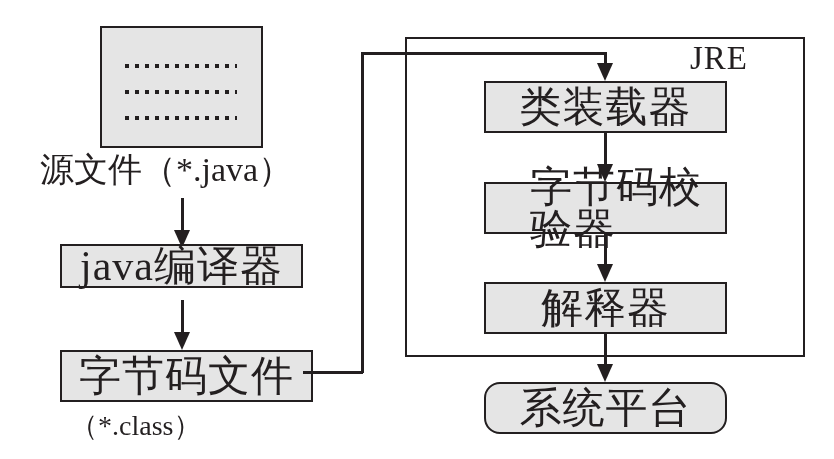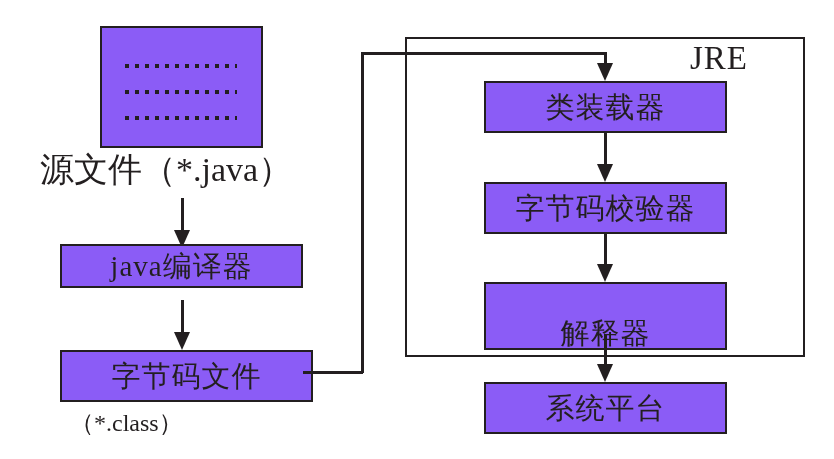--- a/index.html
+++ b/index.html
@@ -11,26 +11,26 @@
     width: 834px;
     height: 459px;
     background: #ffffff;
     overflow: hidden;
   }
 
   
   .box {
     position: absolute;
     border: 2.5px solid #231f20;
-    background: #8b5cf6;
+    background: #e5e5e5;
     display: flex;
     align-items: center;
     justify-content: center;
     color: #231f20;
-    font-size: 29px;
+    font-size: 42px;
     letter-spacing: 1px;
     line-height: 1;
   }
 
   
   .frame {
     position: absolute;
     border: 2.5px solid #231f20;
     background: transparent;
   }
@@ -60,29 +60,29 @@
     left: 23px;
     background-image: repeating-linear-gradient(to right, #231f20 0 4px, transparent 4px 10px);
   }
 
   .source-box { width: 163px; height: 122px; left: 100px; top: 26px; }
 
   .source-label { left: 40px; top: 150px; width: 280px; font-size: 34px; }
 
   .compiler-box  { left: 60px;  top: 244px; width: 243px; height: 44px; }
   .bytecode-box  { left: 60px;  top: 350px; width: 253px; height: 52px; }
-  .classext-label{ left: 70px;  top: 410px; width: 240px; font-size: 24px; }
+  .classext-label{ left: 70px;  top: 410px; width: 240px; font-size: 28px; }
 
   .jre-frame { left: 405px; top: 37px; width: 400px; height: 320px; }
   .jre-label { left: 690px; top: 40px; width: 100px; text-align: left; font-size: 33px; letter-spacing: 1px; }
 
   .loader-box    { left: 484px; top: 81px;  width: 243px; height: 52px; }
-  .verifier-box  { left: 484px; top: 182px; width: 243px; height: 52px; }
-  .interp-box    { left: 484px; top: 282px; width: 243px; height: 68px; align-items: flex-end; }
-  .platform-box  { left: 484px; top: 382px; width: 243px; height: 52px; }
+  .verifier-box  { left: 484px; top: 182px; width: 243px; height: 52px; padding-left: 44px; }
+  .interp-box    { left: 484px; top: 282px; width: 243px; height: 52px; }
+  .platform-box  { left: 484px; top: 382px; width: 243px; height: 52px; border-radius: 16px; }
 </style>
 </head>
 <body>
 
 <div class="canvas">
 
   <div class="box source-box">
     <div class="dots-row" style="top:36px;"></div>
     <div class="dots-row" style="top:62px;"></div>
     <div class="dots-row" style="top:88px;"></div>

